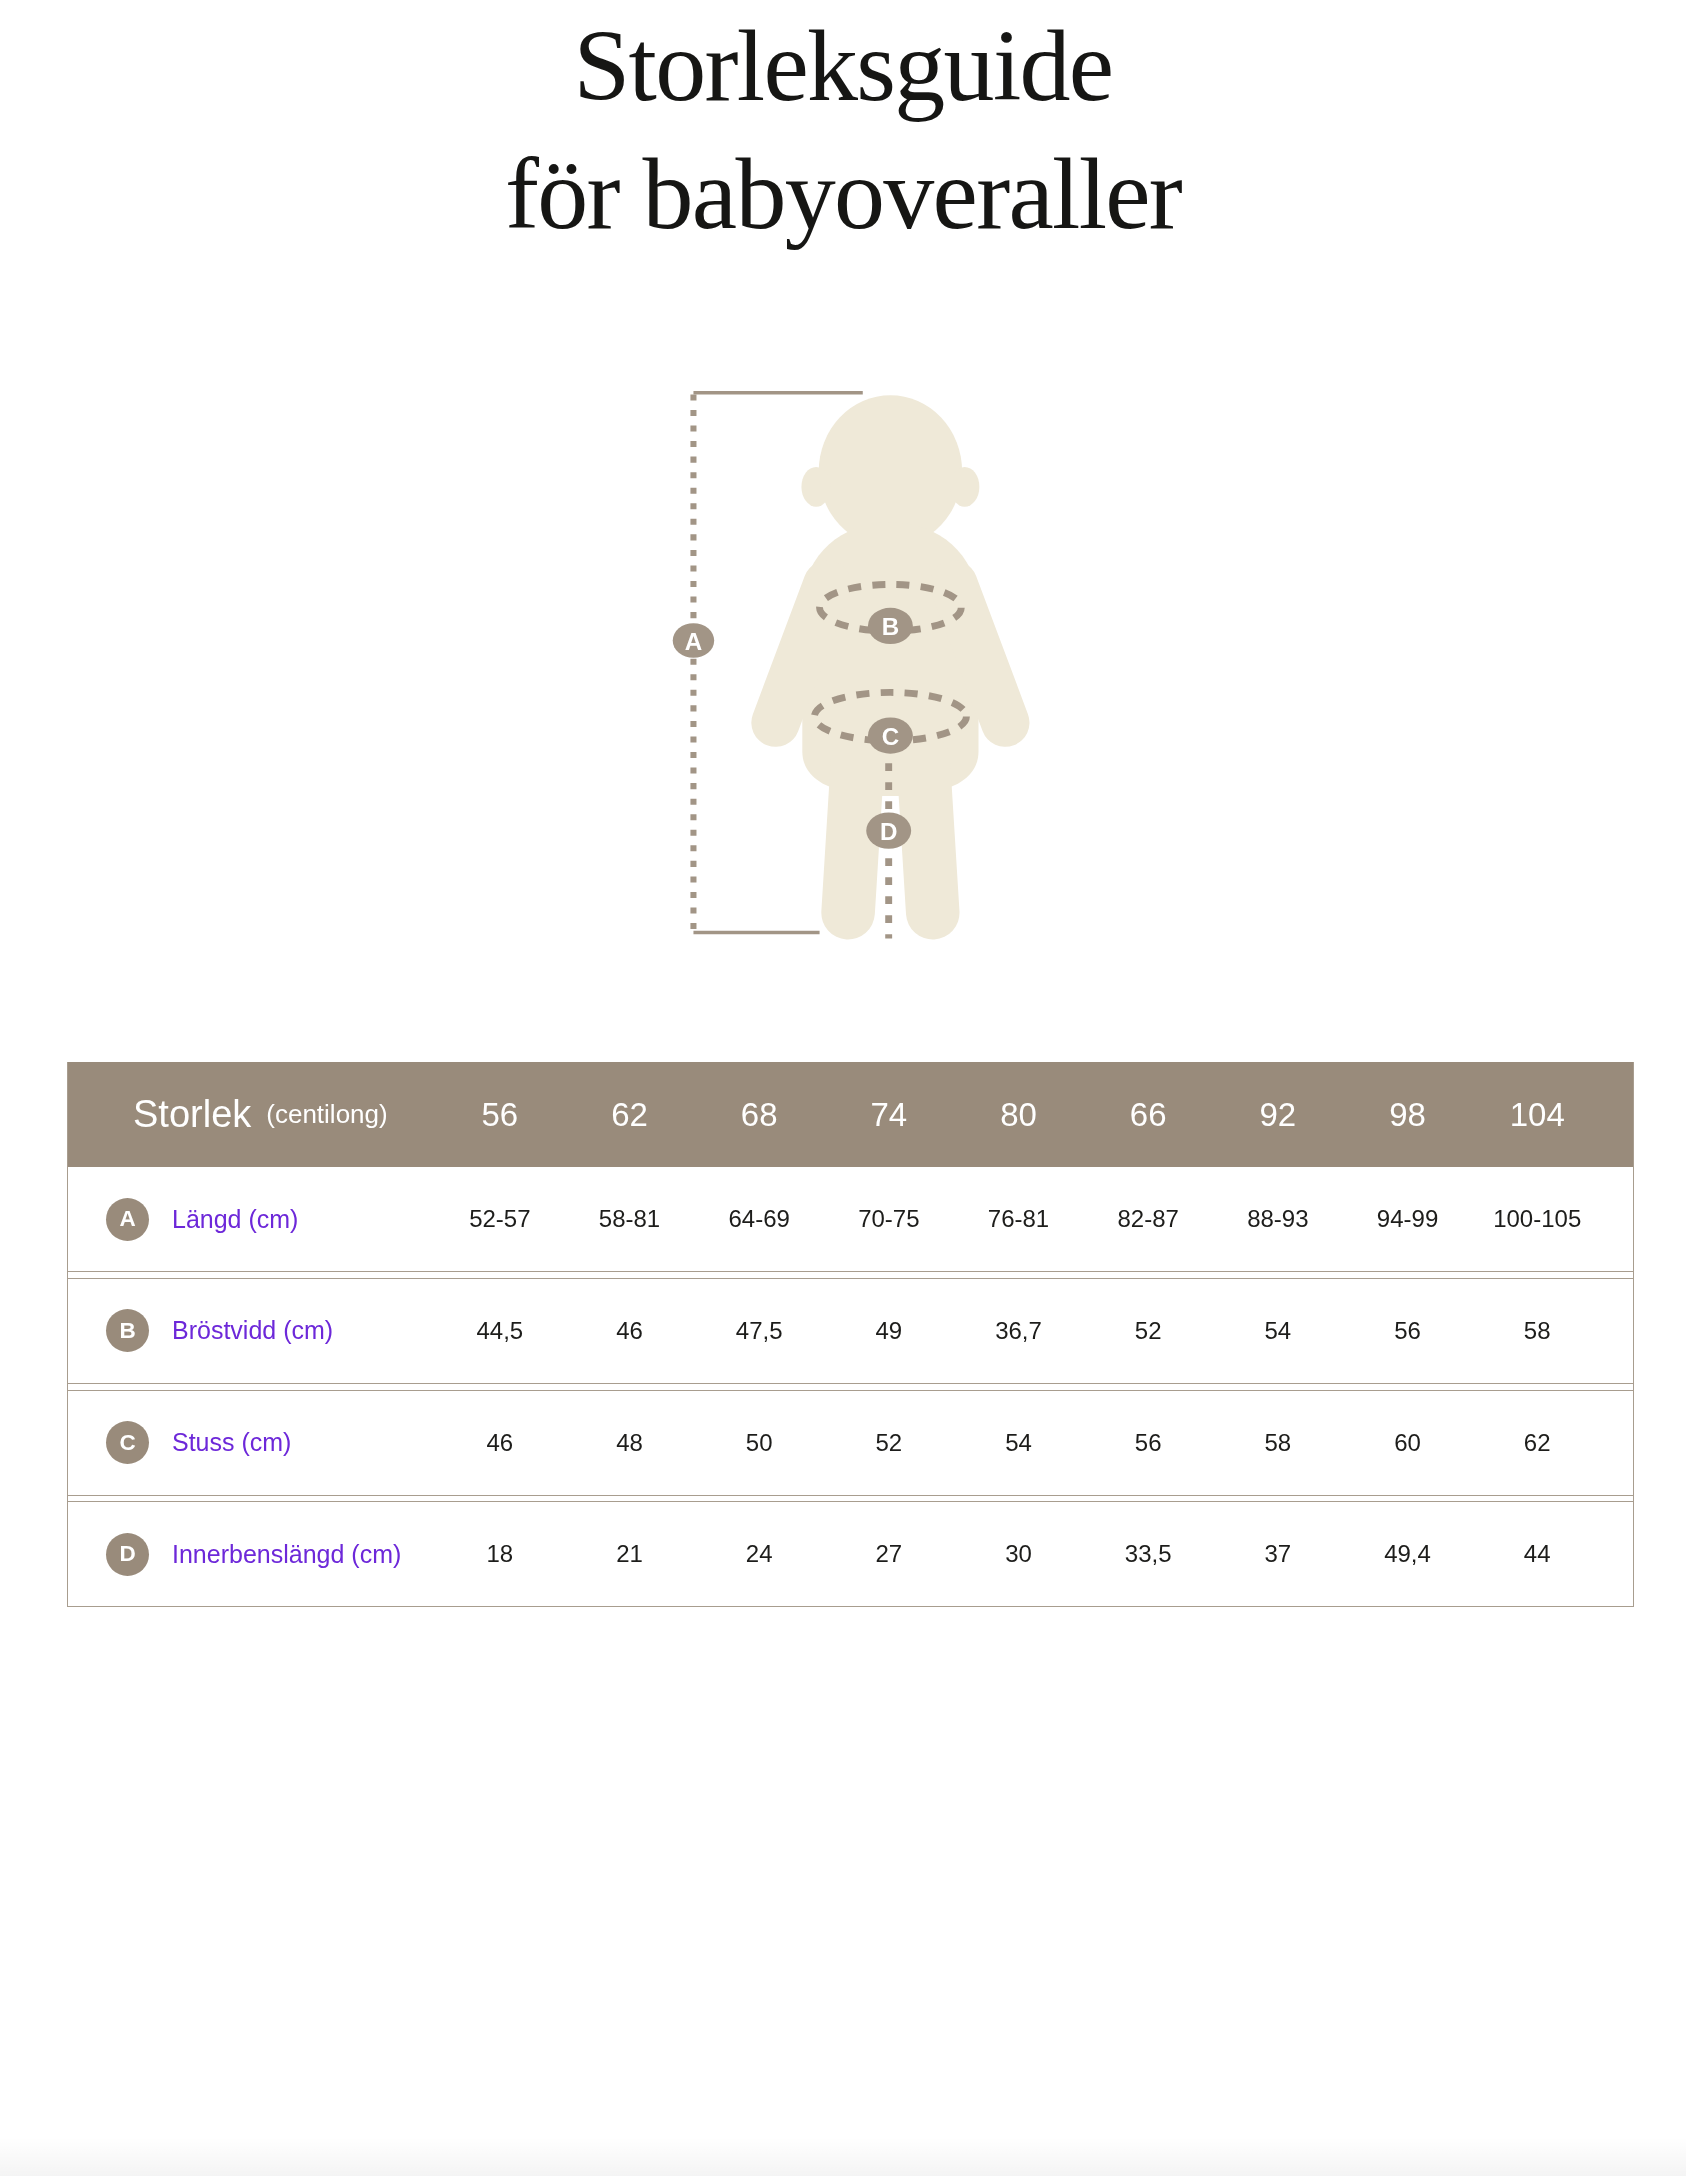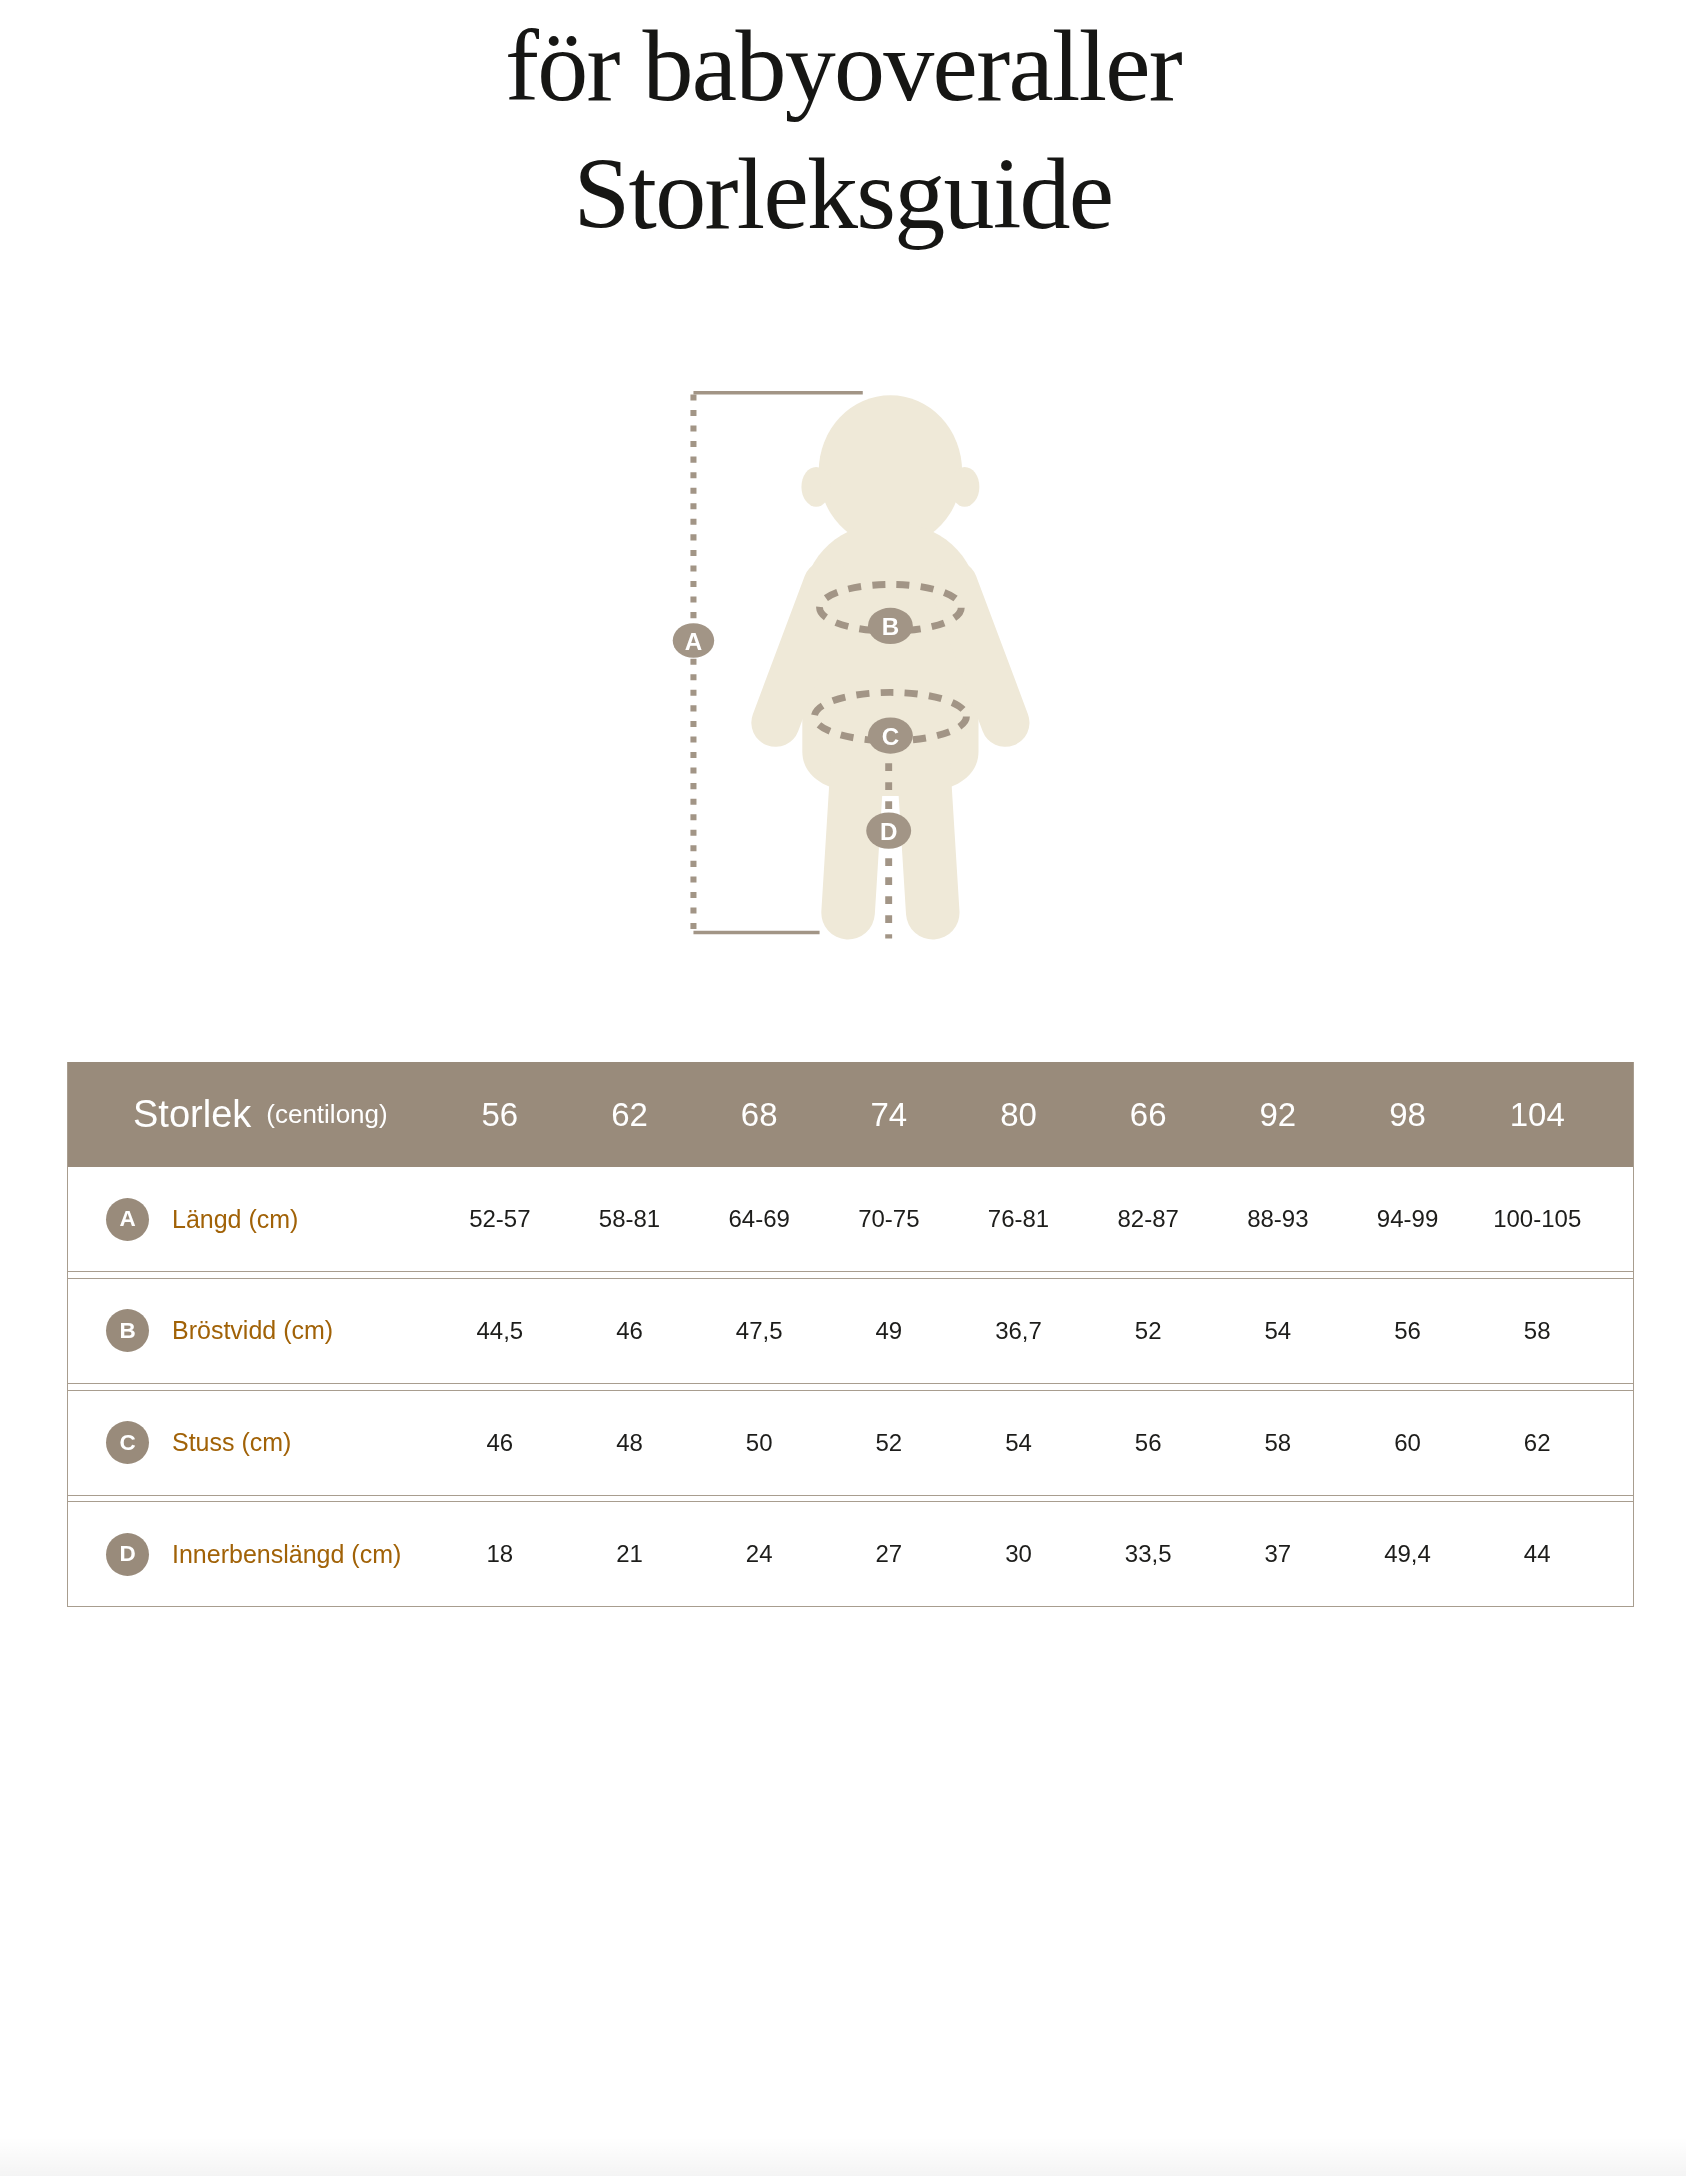--- a/index.html
+++ b/index.html
@@ -56,33 +56,33 @@
     height:7.8px;background:#ffffff;box-sizing:border-box;
     border-top:1.7px solid #a89d8f;border-bottom:1.7px solid #a89d8f;
   }
   .badge{
     width:43px;height:43px;border-radius:50%;
     background:#998b7b;color:#ffffff;
     font-size:22.5px;font-weight:bold;
     display:flex;align-items:center;justify-content:center;
     margin-left:19px;margin-right:23px;flex:0 0 43px;
   }
-  .row-label{font-size:25px;color:#a16207;}
+  .row-label{font-size:25px;color:#6d28d9;}
   
   .bottom-fade{
     position:absolute;left:0;bottom:0;width:100%;height:39px;
     background:linear-gradient(to bottom, rgba(0,0,0,0), rgba(0,0,0,0.045));
   }
 </style>
 </head>
 <body>
 
 <div class="title">
+  <div>Storleksguide</div>
   <div>för babyoveraller</div>
-  <div>Storleksguide</div>
 </div>
 
 <div class="diagram">
   <svg viewBox="0 0 470 660" width="406" height="571">
 
     <g fill="#efe9d8" stroke="none">
       <ellipse cx="254" cy="104" rx="83" ry="88"></ellipse>
       <ellipse cx="168" cy="122" rx="17" ry="23"></ellipse>
       <ellipse cx="340" cy="122" rx="17" ry="23"></ellipse>
       <path d="M254 163

